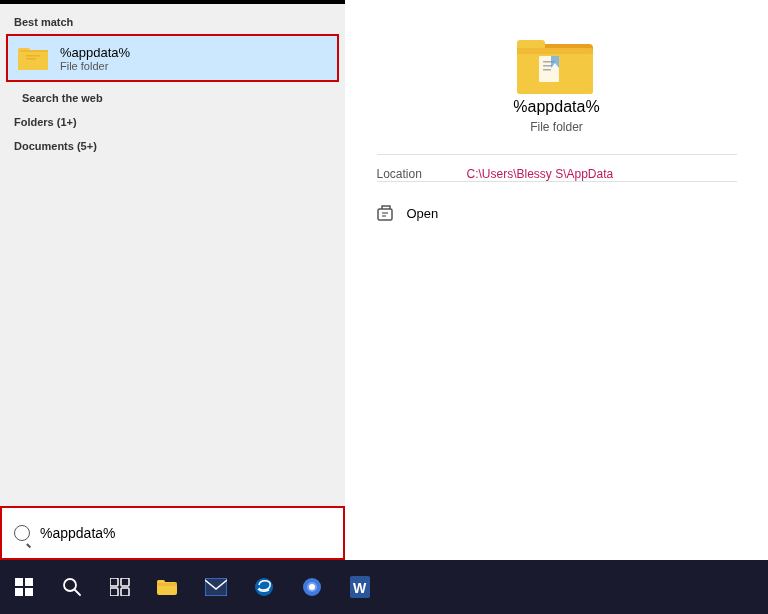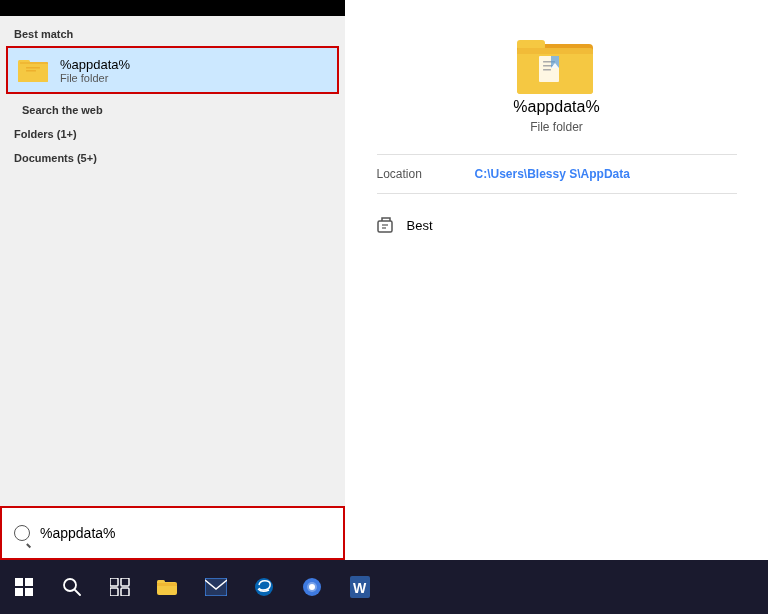--- a/index.html
+++ b/index.html
@@ -8,21 +8,21 @@
       height: 614px;
       font-family: 'Segoe UI', Arial, sans-serif;
       overflow: hidden;
       background: #000;
       position: relative;
     }
 
     
     .search-panel {
       position: absolute;
-      left: 0; top: 16px;
+      left: 0; top: 4px;
       width: 345px;
       height: 560px;
       background: #f0f0f0;
       display: flex;
       flex-direction: column;
     }
 
     .best-match-label {
       font-size: 11px;
       font-weight: 600;
@@ -153,36 +153,34 @@
       width: 360px;
       height: 1px;
       background: #e0e0e0;
       margin-bottom: 12px;
     }
 
     .detail-location-row {
       width: 360px;
       display: flex;
       align-items: center;
-      gap: 28px;
-      margin-bottom: 12px;
+      gap: 20px;
     }
 
     .detail-location-label {
       font-size: 12px;
       color: #555;
       min-width: 70px;
     }
 
     .detail-location-link {
       font-size: 12px;
-      color: #3b82f6;
+      color: #be185d;
       text-decoration: none;
       cursor: pointer;
-      font-weight: bold;
     }
 
     .detail-divider2 {
       width: 360px;
       height: 1px;
       background: #e0e0e0;
       margin-bottom: 16px;
     }
 
     .action-item {
@@ -359,21 +357,21 @@
 
   <div class="detail-divider2"></div>
 
   <div class="action-item">
     <svg class="action-icon" viewBox="0 0 18 18" xmlns="http://www.w3.org/2000/svg">
       <rect x="1" y="5" width="14" height="11" rx="1.5" fill="none" stroke="#555" stroke-width="1.5"></rect>
       <polyline points="5,5 5,2 13,2 13,5" fill="none" stroke="#555" stroke-width="1.5"></polyline>
       <line x1="5" y1="9" x2="11" y2="9" stroke="#555" stroke-width="1.2"></line>
       <line x1="5" y1="12" x2="9" y2="12" stroke="#555" stroke-width="1.2"></line>
     </svg>
-    <span class="action-label">Best</span>
+    <span class="action-label">Open</span>
   </div>
 
 
 </div>
 
 <div class="search-bar-container">
   <div class="search-bar-icon"></div>
   <input class="search-bar-input" type="text" value="%appdata%" style="">
 </div>
 

